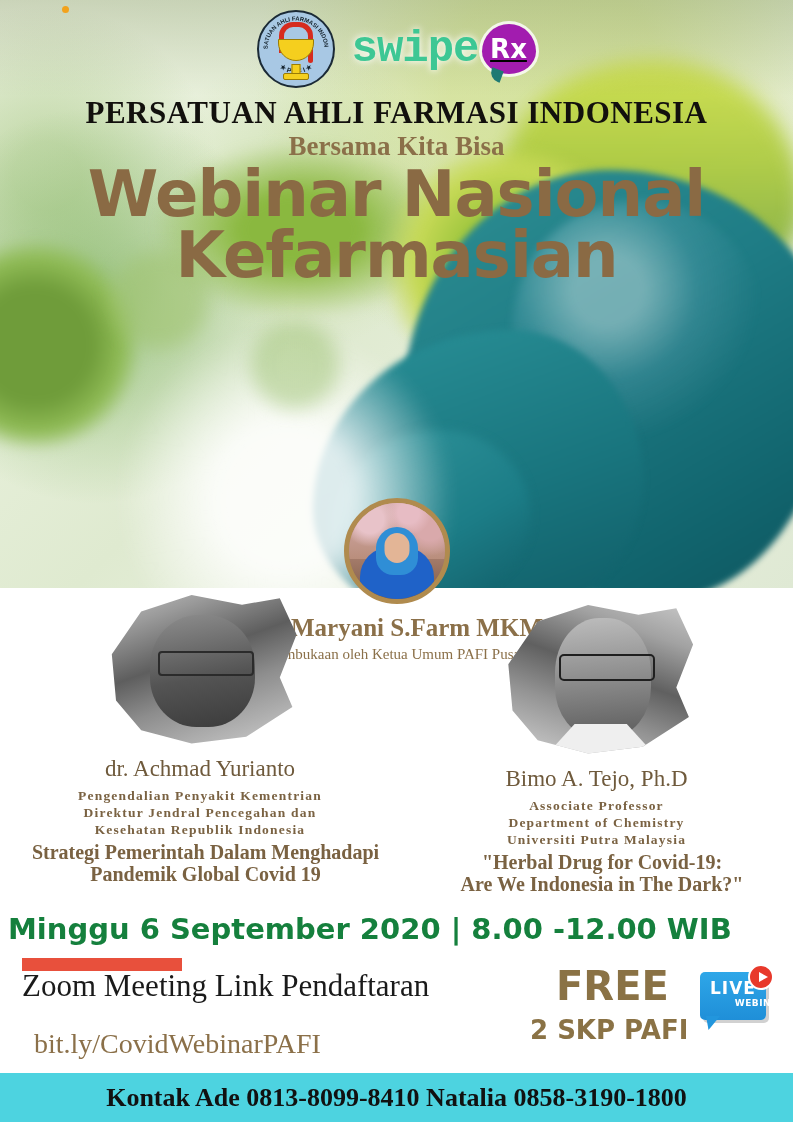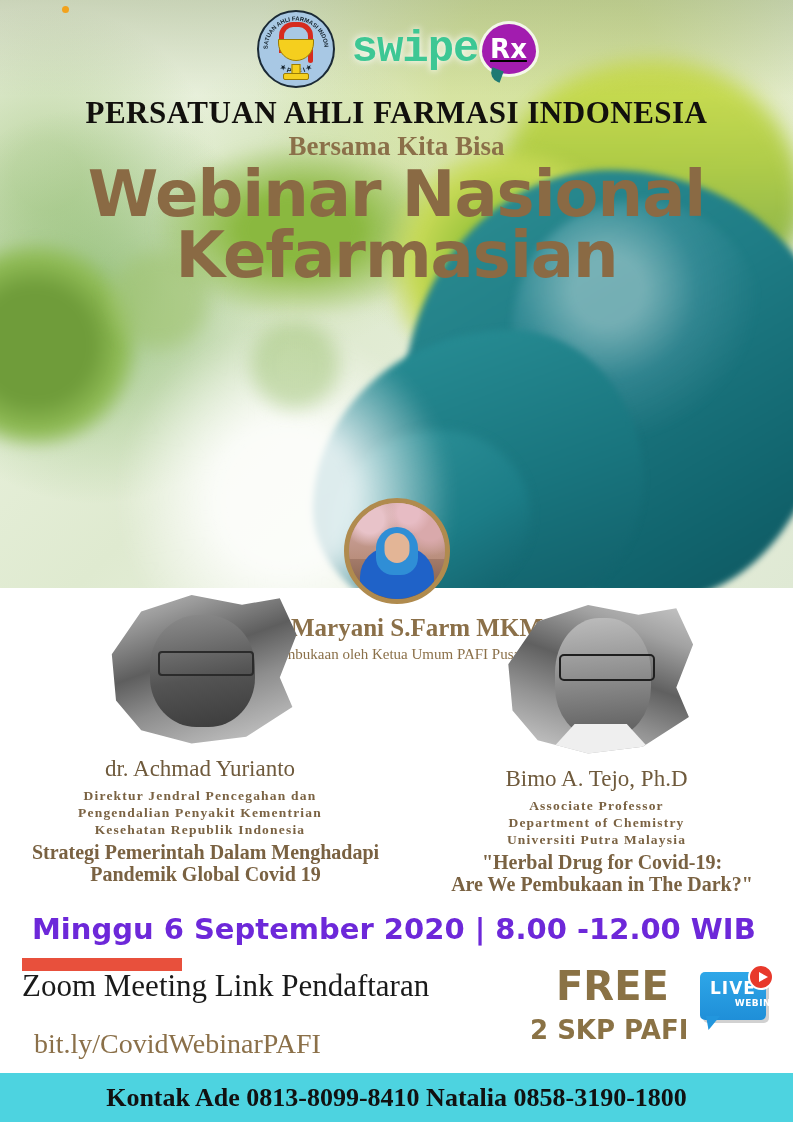--- a/index.html
+++ b/index.html
@@ -128,22 +128,22 @@
   .shirt-r{position:absolute;left:24%;bottom:0;width:56%;height:22%;background:#efefef;
     -webkit-clip-path:polygon(28% 0,72% 0,100% 100%,0 100%);clip-path:polygon(28% 0,72% 0,100% 100%,0 100%);}
 
   .sp-name{font-family:"Liberation Serif",serif;font-weight:normal;font-size:23px;color:#6f5a3c;margin-top:6px;}
   .sp-aff{font-family:"Liberation Serif",serif;font-weight:bold;font-size:13.5px;color:#7a6242;
     letter-spacing:1.2px;line-height:1.25;margin-top:6px;}
   .sp-topic{font-family:"Liberation Serif",serif;font-weight:bold;font-size:20px;color:#7a6242;
     line-height:1.12;margin-top:2px;padding-left:11px;}
 
   
-  #datebar{position:absolute;left:32px;top:912px;font-family:"DejaVu Sans",sans-serif;
-    font-weight:bold;font-size:29px;color:#6d28d9;white-space:nowrap;}
+  #datebar{position:absolute;left:8px;top:912px;font-family:"DejaVu Sans",sans-serif;
+    font-weight:bold;font-size:29px;color:#15803d;white-space:nowrap;}
   #redbar{position:absolute;left:22px;top:958px;width:160px;height:13px;background:#e8503c;}
   #zoomline{position:absolute;left:22px;top:968px;font-family:"Liberation Serif",serif;
     font-size:31px;color:#1a1a1a;white-space:nowrap;}
   #link{position:absolute;left:34px;top:1028px;font-family:"Liberation Serif",serif;
     font-size:28px;color:#8b7049;white-space:nowrap;text-align:right;}
 
   #free{position:absolute;left:556px;top:966px;font-family:"DejaVu Sans",sans-serif;
     font-weight:bold;font-size:40px;color:#8a7245;line-height:1;}
   #skp{position:absolute;left:530px;top:1017px;font-family:"DejaVu Sans",sans-serif;
     font-weight:bold;font-size:26px;color:#8a7245;line-height:1;}
@@ -238,22 +238,22 @@
 
   <div class="side" id="left-speaker">
     <div class="brushphoto">
       <div class="mask m-left">
         <div class="face-l"></div>
         <div class="glass-l"></div>
       </div>
     </div>
     <div class="sp-name">dr. Achmad Yurianto</div>
     <div class="sp-aff">
+      <div>Pengendalian Penyakit Kementrian</div>
       <div>Direktur Jendral Pencegahan dan</div>
-      <div>Pengendalian Penyakit Kementrian</div>
       <div>Kesehatan Republik Indonesia</div>
     </div>
     <div class="sp-topic">
       <div>Strategi Pemerintah Dalam Menghadapi</div>
       <div>Pandemik Global Covid  19</div>
     </div>
   </div>
 
   <div class="side" id="right-speaker">
     <div class="brushphoto">
@@ -264,21 +264,21 @@
       </div>
     </div>
     <div class="sp-name">Bimo A. Tejo, Ph.D</div>
     <div class="sp-aff">
       <div>Associate Professor</div>
       <div>Department of Chemistry</div>
       <div>Universiti Putra Malaysia</div>
     </div>
     <div class="sp-topic">
       <div>"Herbal Drug for Covid-19:</div>
-      <div>Are We Pembukaan in The Dark?"</div>
+      <div>Are We Indonesia in The Dark?"</div>
     </div>
   </div>
 
   <div id="datebar">Minggu  6 September  2020 | 8.00 -12.00 WIB</div>
   <div id="redbar"></div>
   <div id="zoomline">Zoom Meeting  Link  Pendaftaran</div>
   <div id="link">bit.ly/CovidWebinarPAFI</div>
 
   <div id="free">FREE</div>
   <div id="skp">2 SKP PAFI</div>

